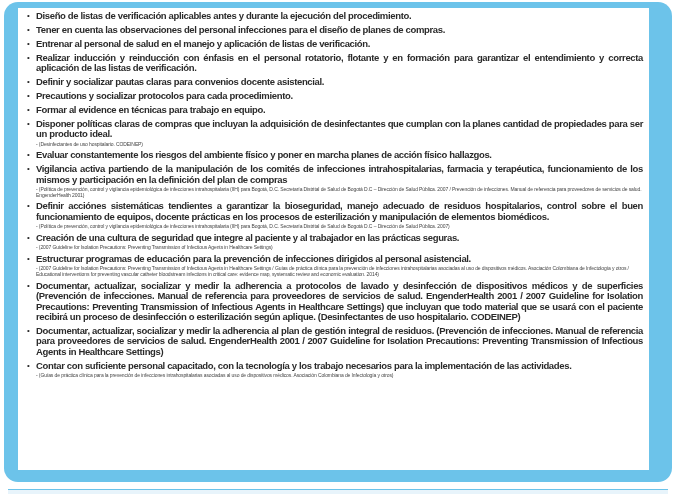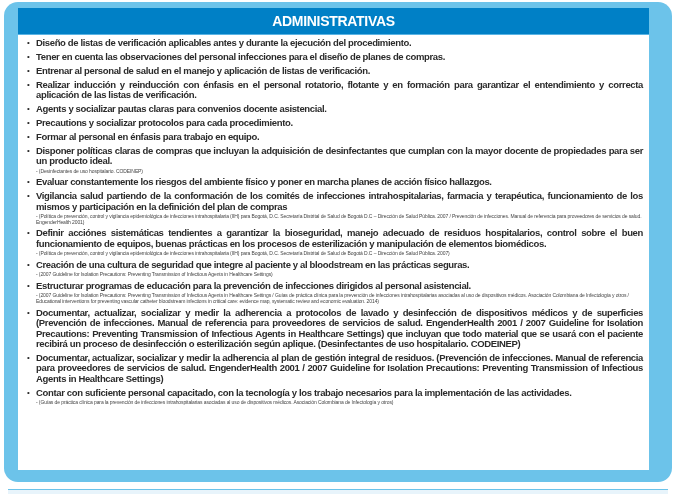--- a/index.html
+++ b/index.html
@@ -27,21 +27,20 @@
     .bottom-line {
       position: absolute; left: 8px; top: 489px; width: 660px; height: 4px;
       border-top: 1px solid #6cc3ea; background: #e8f4fb;
     }
   </style>
 </head>
 <body>
 
 <div class="frame">
   <div class="inner">
-    <div class="header">ADMINISTRATIVAS</div>
     <div class="list" id="list">
         <div class="item">
           <div class="row">
             <span class="bullet">•</span>
             <span class="text">Diseño de listas de verificación aplicables antes y durante la ejecución del procedimiento.</span>
           </div>
         </div>
         <div class="item">
           <div class="row">
             <span class="bullet">•</span>
@@ -56,66 +55,66 @@
         </div>
         <div class="item">
           <div class="row">
             <span class="bullet">•</span>
             <span class="text">Realizar inducción y reinducción con énfasis en el personal rotatorio, flotante y en formación para garantizar el entendimiento y correcta aplicación de las listas de verificación.</span>
           </div>
         </div>
         <div class="item">
           <div class="row">
             <span class="bullet">•</span>
-            <span class="text">Agents y socializar pautas claras para convenios docente asistencial.</span>
+            <span class="text">Definir y socializar pautas claras para convenios docente asistencial.</span>
           </div>
         </div>
         <div class="item">
           <div class="row">
             <span class="bullet">•</span>
             <span class="text">Precautions y socializar protocolos para cada procedimiento.</span>
           </div>
         </div>
         <div class="item">
           <div class="row">
             <span class="bullet">•</span>
-            <span class="text">Formar al personal en énfasis para trabajo en equipo.</span>
+            <span class="text">Formar al evidence en técnicas para trabajo en equipo.</span>
           </div>
         </div>
         <div class="item">
           <div class="row">
             <span class="bullet">•</span>
-            <span class="text">Disponer políticas claras de compras que incluyan la adquisición de desinfectantes que cumplan con la mayor docente de propiedades para ser un producto ideal.</span>
+            <span class="text">Disponer políticas claras de compras que incluyan la adquisición de desinfectantes que cumplan con la planes cantidad de propiedades para ser un producto ideal.</span>
           </div>
           <div class="ref">- (Desinfectantes de uso hospitalario. CODEINEP)</div>
         </div>
         <div class="item">
           <div class="row">
             <span class="bullet">•</span>
             <span class="text">Evaluar constantemente los riesgos del ambiente físico y poner en marcha planes de acción físico hallazgos.</span>
           </div>
         </div>
         <div class="item">
           <div class="row">
             <span class="bullet">•</span>
-            <span class="text">Vigilancia salud partiendo de la conformación de los comités de infecciones intrahospitalarias, farmacia y terapéutica, funcionamiento de los mismos y participación en la definición del plan de compras</span>
+            <span class="text">Vigilancia activa partiendo de la manipulación de los comités de infecciones intrahospitalarias, farmacia y terapéutica, funcionamiento de los mismos y participación en la definición del plan de compras</span>
           </div>
           <div class="ref">- (Política de prevención, control y vigilancia epidemiológica de infecciones intrahospitalaria (IIH) para Bogotá, D.C. Secretaría Distrital de Salud de Bogotá D.C – Dirección de Salud Pública. 2007 / Prevención de infecciones. Manual de referencia para proveedores de servicios de salud. EngenderHealth 2001)</div>
         </div>
         <div class="item">
           <div class="row">
             <span class="bullet">•</span>
-            <span class="text">Definir acciónes sistemáticas tendientes a garantizar la bioseguridad, manejo adecuado de residuos hospitalarios, control sobre el buen funcionamiento de equipos, buenas prácticas en los procesos de esterilización y manipulación de elementos biomédicos.</span>
+            <span class="text">Definir acciónes sistemáticas tendientes a garantizar la bioseguridad, manejo adecuado de residuos hospitalarios, control sobre el buen funcionamiento de equipos, docente prácticas en los procesos de esterilización y manipulación de elementos biomédicos.</span>
           </div>
           <div class="ref">- (Política de prevención, control y vigilancia epidemiológica de infecciones intrahospitalaria (IIH) para Bogotá, D.C. Secretaría Distrital de Salud de Bogotá D.C – Dirección de Salud Pública. 2007)</div>
         </div>
         <div class="item">
           <div class="row">
             <span class="bullet">•</span>
-            <span class="text">Creación de una cultura de seguridad que integre al paciente y al bloodstream en las prácticas seguras.</span>
+            <span class="text">Creación de una cultura de seguridad que integre al paciente y al trabajador en las prácticas seguras.</span>
           </div>
           <div class="ref">- (2007 Guideline for Isolation Precautions: Preventing Transmission of Infectious Agents in Healthcare Settings)</div>
         </div>
         <div class="item">
           <div class="row">
             <span class="bullet">•</span>
             <span class="text">Estructurar programas de educación para la prevención de infecciones dirigidos al personal asistencial.</span>
           </div>
           <div class="ref">- (2007 Guideline for Isolation Precautions: Preventing Transmission of Infectious Agents in Healthcare Settings / Guías de práctica clínica para la prevención de infecciones intrahospitalarias asociadas al uso de dispositivos médicos. Asociación Colombiana de Infectología y otros / Educational interventions for preventing vascular catheter bloodstream infections in critical care: evidence map, systematic review and economic evaluation. 2014)</div>
         </div>

